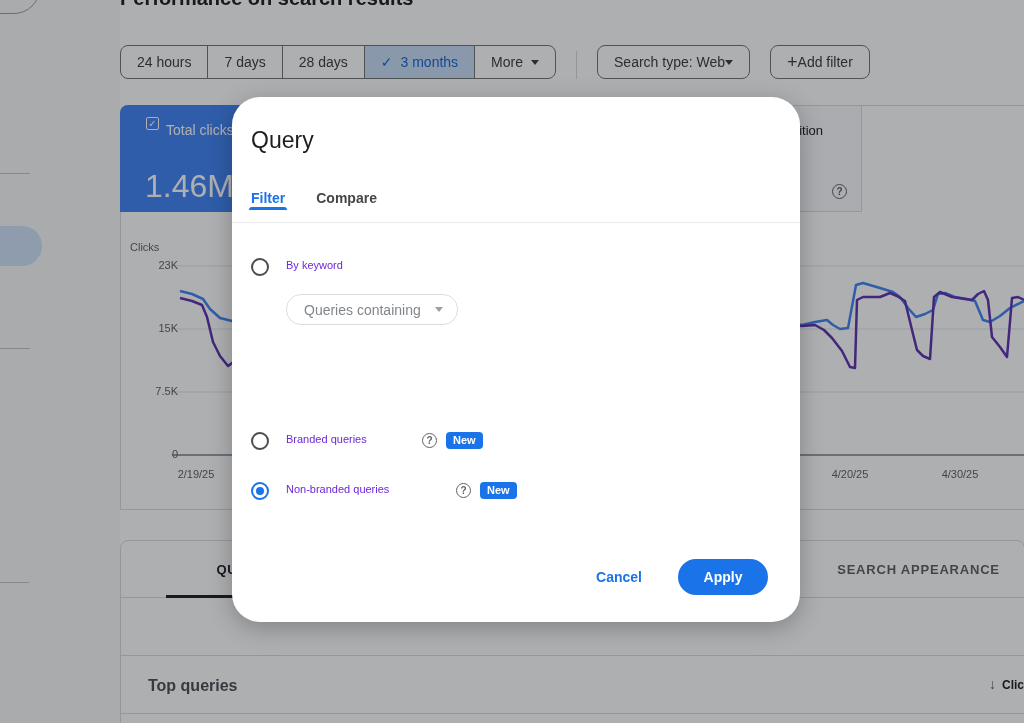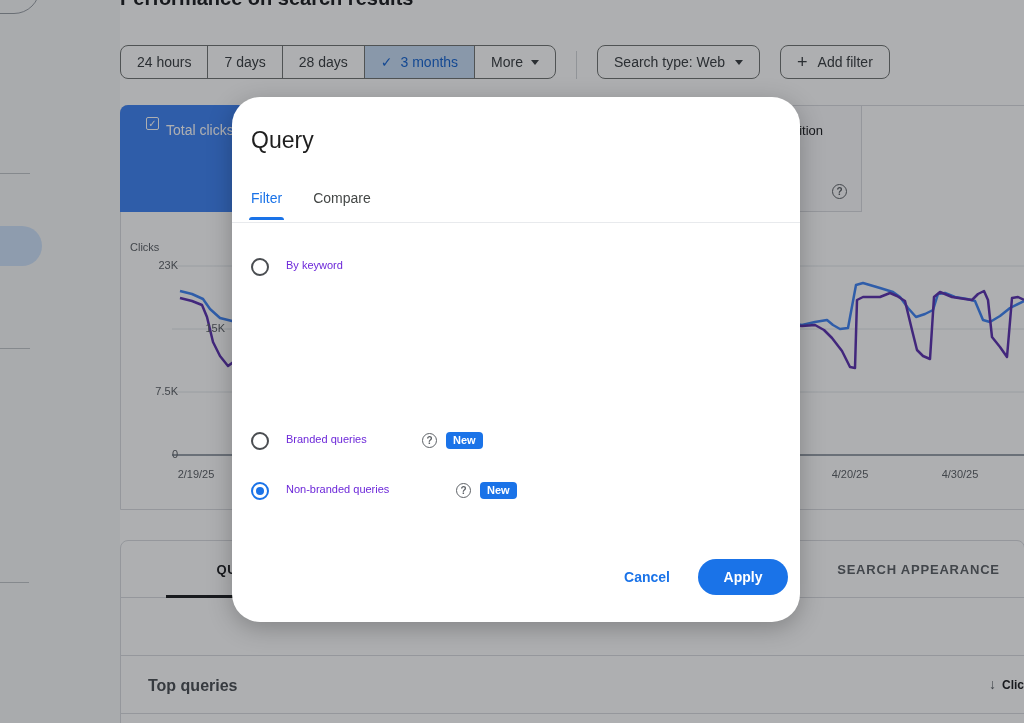--- a/index.html
+++ b/index.html
@@ -22,21 +22,21 @@
   .page-title { position:absolute; left:120px; top:-13px; font-size:20px; color:#202124; white-space:nowrap; }
   .toolbar { position:absolute; left:120px; top:45px; display:flex; align-items:flex-end; }
   .seg { display:flex; border:1px solid #747775; border-radius:8px; overflow:hidden; height:34px; background:#fff; }
   .chip { display:flex; align-items:center; gap:8px; padding:0 16px; font-size:14px; color:#3c4043; cursor:pointer; white-space:nowrap; }
   .chip + .chip { border-left:1px solid #747775; }
   .chip.selected { background:#c8ddf5; color:#1a67d2; }
   .chip.selected .chk { color:#1a67d2; font-size:14px; }
   .caret { width:0; height:0; border-left:4.5px solid transparent; border-right:4.5px solid transparent;
     border-top:5px solid #3c4043; display:inline-block; }
   .vsep { width:1px; height:28px; background:#d4d7da; margin:0 20px; }
-  .pill-btn { display:flex; align-items:center; gap:10px; height:34px; padding:0 16px;
+  .pill-btn { display:flex; align-items:center; height:34px; padding:0 16px;
     border:1px solid #747775; border-radius:8px; background:#fff; font-size:14px; color:#3c4043; cursor:pointer; white-space:nowrap; }
   .pill-btn .plus { font-size:18px; color:#3c4043; line-height:1; }
   .ad-btn { position:absolute; left:993px; top:118px; width:110px; }
 
   
   .chart-card { position:absolute; left:120px; top:105px; width:905px; height:405px;
     background:#fff; border:1px solid #dadce0; border-radius:8px 0 0 0; }
   .metric-card { position:absolute; top:105px; height:107px; }
   .card-clicks { left:120px; width:186px; background:#4285f4; border-radius:8px 0 0 0; color:#fff; }
   .cbx { position:absolute; left:26px; top:12px; width:13px; height:13px; border:1.5px solid #fff;
@@ -71,21 +71,21 @@
   .th-left { position:absolute; left:27px; top:21px; font-size:16px; font-weight:700; color:#4d5156; }
   .th-right { position:absolute; left:868px; top:20px; font-size:12px; font-weight:700; color:#202124; white-space:nowrap; }
   .th-right .arrow { color:#5f6368; font-weight:400; font-size:14px; margin-right:6px; }
 
   
   .scrim { position:absolute; inset:0; background:rgba(10,13,18,.33); z-index:5; }
   .modal { position:absolute; left:232px; top:97px; width:568px; height:525px; background:#fff;
     border-radius:28px; z-index:10; box-shadow:0 6px 24px rgba(0,0,0,.25); }
   .m-title { position:absolute; left:19px; top:30px; font-size:23px; font-weight:400; color:#1f1f1f; }
   .m-tabs { position:absolute; left:19px; top:93px; display:flex; gap:31px; font-size:14px; }
-  .m-tab { position:relative; color:#444746; cursor:pointer; padding-bottom:14px; font-weight:400; }
+  .m-tab { position:relative; color:#444746; cursor:pointer; padding-bottom:4px; font-weight:700; }
   .m-tab.active { color:#1a73e8; }
   .m-tab.active .ind { position:absolute; left:-2px; right:-2px; bottom:0; height:3px; background:#1a73e8; border-radius:3px 3px 0 0; }
   .m-div { position:absolute; left:0; right:0; top:125px; height:1px; background:#e8eaed; }
 
   .radio { position:absolute; left:19px; width:18px; height:18px; border:2px solid #4a4d51; border-radius:50%; cursor:pointer; }
   .radio.sel { border-color:#1a73e8; }
   .radio.sel::after { content:""; position:absolute; left:3px; top:3px; width:8px; height:8px; background:#1a73e8; border-radius:50%; }
   .opt-label { position:absolute; left:54px; font-size:11px; color:#6d28d9; cursor:default; }
   .row-kw .radio { top:161px; } .row-kw .opt-label { top:162px; }
   .row-br .radio { top:335px; } .row-br .opt-label { top:336px; }
@@ -95,21 +95,21 @@
   .row-nb .inline-bits { left:224px; top:385px; }
   .badge { background:#1a73e8; color:#fff; font-size:11px; font-weight:700; padding:2px 7px 3px; border-radius:4px; }
 
   .match-chip { position:absolute; left:54px; top:197px; height:31px; display:flex; align-items:center; gap:14px;
     padding:0 14px 0 17px; border:1px solid #dadce0; border-radius:15px; font-size:14px; color:#80868b; cursor:default; }
   .match-chip .caret { border-top-color:#9aa0a6; }
   .kw-input { position:absolute; left:54px; top:245px; width:490px; height:56px; border:1px solid #dadce0;
     border-radius:8px; padding:0 16px; font-size:15px; color:#1f1f1f; font-family:"Liberation Sans",sans-serif; }
   .kw-input::placeholder { color:#9aa0a6; }
 
-  .m-footer { position:absolute; right:12px; bottom:27px; display:flex; align-items:center; gap:28px;justify-content:space-between; }
+  .m-footer { position:absolute; right:32px; bottom:27px; display:flex; align-items:center; gap:36px;justify-content:space-between; }
   .cancel-btn { color:#1a73e8; font-size:14px; font-weight:700; background:none; border:none; cursor:pointer;
     font-family:"Liberation Sans",sans-serif; }
   .apply-btn { width:90px; height:36px; border:none; border-radius:18px; background:#1a73e8; color:#fff;
     font-size:14px; font-weight:700; cursor:pointer; font-family:"Liberation Sans",sans-serif; }
 </style>
 </head>
 <body>
 
 <div class="page">
 
@@ -156,38 +156,39 @@
 
   <div class="pill-btn ad-btn">
     <span>Ad</span>
   </div>
 
   <div class="chart-card"></div>
 
   <div class="metric-card card-clicks">
     <span class="cbx">✓</span>
     <span class="m-label">Total clicks</span>
+    <span class="m-value">1.46M</span>
   </div>
   <div class="metric-card card-pos">
     <span class="m-label">Average position</span>
     <span class="help">?</span>
   </div>
 
   <div class="chart-area">
     <svg id="chart-svg" width="904" height="252" viewBox="0 0 904 252">
         <line x1="52" x2="904" y1="26" y2="26" stroke="#e3e6ea" stroke-width="1"></line>
         <line x1="52" x2="904" y1="89" y2="89" stroke="#e3e6ea" stroke-width="1"></line>
         <line x1="52" x2="904" y1="152" y2="152" stroke="#e3e6ea" stroke-width="1"></line>
         <line x1="52" x2="904" y1="215" y2="215" stroke="#9aa2ab" stroke-width="2"></line>
         <polyline points="60,51 72,54 83,59 90,69 100,78 112,81 180,78 280,58 380,72 480,56 580,74 670,83 682,85 695,82 707,80 713,85 720,89 728,88 736,45 743,43 760,48 773,52 780,57 788,68 796,77 805,74 813,70 818,54 825,53 835,57 847,59 855,61 863,80 870,82 880,76 890,68 904,61" fill="none" stroke="#4285f4" stroke-width="2.5" stroke-linejoin="round"></polyline>
         <polyline points="60,58 72,61 82,65 87,77 93,102 100,116 108,126 150,95 240,60 340,95 440,60 540,95 640,80 670,85 682,86 695,85 704,90 712,98 722,111 730,127 735,128 737,60 743,57 760,57 770,53 777,56 785,61 792,90 797,110 803,116 810,119 814,57 820,52 832,57 845,59 852,60 858,54 864,51 868,60 872,97 880,107 887,117 892,58 898,57 904,60" fill="none" stroke="#5e35b1" stroke-width="2.5" stroke-linejoin="round"></polyline>
       </svg>
     <span class="ylab">Clicks</span>
   <div class="ytick" style="top: 19px;">23K</div>
-      <div class="ytick" style="top: 82px; margin-left: 47px;">15K</div>
+      <div class="ytick" style="top: 82px;">15K</div>
       <div class="ytick" style="top: 145px;">7.5K</div>
       <div class="ytick" style="top: 208px;">0</div>
       <div class="xtick" style="left: 36px;">2/19/25</div>
       <div class="xtick" style="left: 690px;">4/20/25</div>
       <div class="xtick" style="left: 800px;">4/30/25</div>
     </div>
 
   <div class="bottom-card">
     <div class="btab-row">
       <div class="btab active tab-queries">
@@ -220,20 +221,24 @@
       <span>Compare</span>
     </div>
   </div>
   <div class="m-div"></div>
 
   <div class="row-kw">
     <span class="radio"></span>
     <span class="opt-label">By keyword</span>
   </div>
 
+  <div class="match-chip">
+    <span>Queries containing</span>
+    <span class="caret"></span>
+  </div>
 
 
   <div class="row-br">
     <span class="radio"></span>
     <span class="opt-label">Branded queries</span>
     <span class="inline-bits">
       <span class="help">?</span>
       <span class="badge">New</span>
     </span>
   </div>

